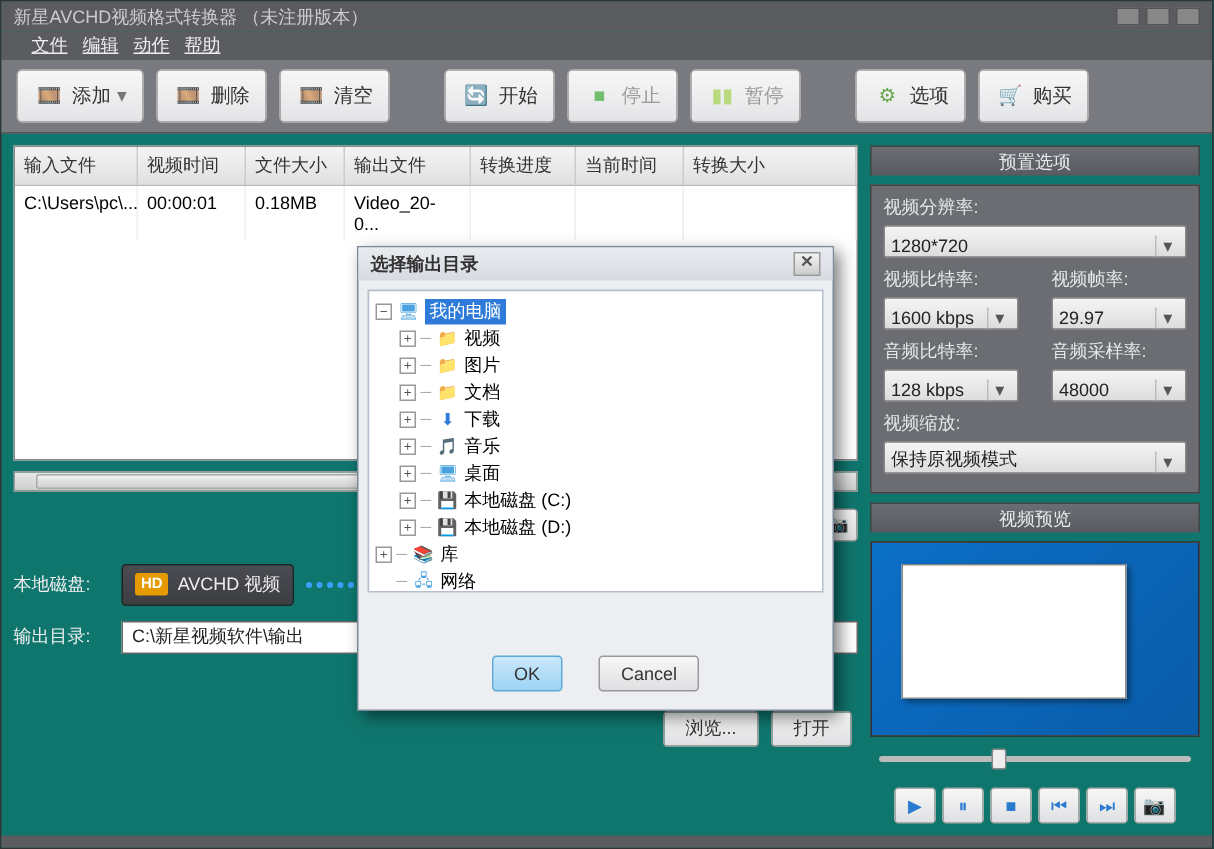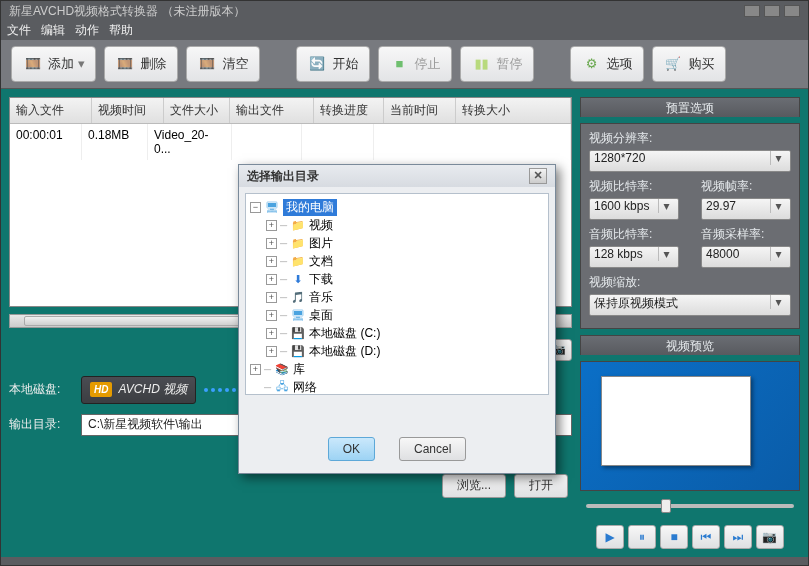--- a/index.html
+++ b/index.html
@@ -1,57 +1,57 @@
 <!DOCTYPE html>
 <html><head>
 <meta charset="utf-8">
 <style>
 * { margin: 0; padding: 0; box-sizing: border-box; font-family: "Microsoft YaHei", Arial, sans-serif; }
 body { background: #1a1a1a; width: 809px; height: 566px; overflow: hidden; }
 .app { width: 809px; height: 566px; background: #0f766e; border: 1px solid #333; display: flex; flex-direction: column; }
 .titlebar { height: 24px; background: #5a5c60; display: flex; align-items: center; padding: 0 8px; color: #ccc; font-size: 12px; }
 .titlebar .spacer { flex: 1; }
 .titlebar .wbtn { width: 16px; height: 12px; margin-left: 4px; background: #888; border: 1px solid #555; }
-.menubar { height: 22px; background: #5a5c60; display: flex; align-items: center; padding: 0 6px; color: #eee; font-size: 12px; gap: 10px; }
+.menubar { height: 22px; background: #5a5c60; display: flex; align-items: center; padding: 0 20px; color: #eee; font-size: 12px; gap: 10px; text-decoration: underline; }
 .menubar span { cursor: default; }
 .toolbar { height: 50px; background: #787a7f; display: flex; align-items: center; padding: 6px 10px; gap: 8px; border-bottom: 1px solid #555; }
 .tbtn { height: 36px; background: linear-gradient(#f7f7f7,#e3e4e6); border: 1px solid #aaa; border-radius: 4px; display: flex; align-items: center; padding: 0 10px; font-size: 13px; color: #333; gap: 4px; }
 .tbtn.disabled { color: #999; }
 .tbtn .ticon { width: 22px; height: 22px; display: inline-flex; align-items: center; justify-content: center; }
 .main { flex: 1; display: flex; padding: 8px; gap: 8px; }
 .left { flex: 1; display: flex; flex-direction: column; gap: 8px; }
 .right { width: 220px; display: flex; flex-direction: column; gap: 6px; }
 .table-wrap { background: #fff; border: 1px solid #888; height: 210px; }
 .thead { display: flex; background: linear-gradient(#f3f3f3,#e0e0e0); border-bottom: 1px solid #bbb; font-size: 12px; }
 .th { padding: 4px 6px; border-right: 1px solid #ccc; color: #333; }
 .trow { display: flex; font-size: 12px; }
 .td { padding: 4px 6px; border-right: 1px solid #eee; }
 .hscroll { height: 14px; background: linear-gradient(#e8e8e8,#ccc); border: 1px solid #999; margin-top: -1px; position: relative; }
 .hscroll .thumb { position: absolute; left: 14px; width: 420px; top: 1px; bottom: 1px; background: linear-gradient(#f0f0f0,#d0d0d0); border: 1px solid #aaa; border-radius: 2px; }
 .movebar { height: 28px; display: flex; align-items: center; justify-content: flex-end; gap: 6px; }
 .sqbtn { width: 26px; height: 22px; background: linear-gradient(#f5f5f5,#ddd); border: 1px solid #999; border-radius: 3px; display: flex; align-items: center; justify-content: center; font-size: 11px; color: #456; }
 .panel-title { height: 20px; background: linear-gradient(#6a6d73,#585a5f); color: #e5e9ec; font-size: 12px; text-align: center; border: 1px solid #444; border-bottom: none; line-height: 20px; }
 .panel-body { background: #6b6d72; border: 1px solid #444; padding: 6px 8px; font-size: 12px; color: #e5e9ec; }
 .field-label { color: #e5e9ec; margin-bottom: 3px; }
-.combo { display: flex; background: linear-gradient(#f5f5f5,#dcdcdc); border: 1px solid #888; border-radius: 2px; height: 22px; align-items: flex-start; padding: 0 4px; color: #222; font-size: 12px; margin-bottom: 6px; }
+.combo { display: flex; background: linear-gradient(#f5f5f5,#dcdcdc); border: 1px solid #888; border-radius: 2px; height: 22px; align-items: flex-end; padding: 0 4px; color: #222; font-size: 12px; margin-bottom: 6px; }
 .combo .arrow { margin-left: auto; width: 16px; text-align: center; color: #555; border-left: 1px solid #bbb; }
 .two-col { display: flex; gap: 22px; }
 .two-col > div { flex: 1; }
 .preview { background: #000; border: 1px solid #444; height: 130px; position: relative; overflow: hidden; }
 .preview-inner { position: absolute; inset: 0; background: linear-gradient(135deg,#0b6fc7 0%,#0a5ca8 100%); }
 .preview-win { position: absolute; left: 20px; top: 14px; width: 150px; height: 90px; background: #fff; border: 1px solid #888; box-shadow: 2px 2px 4px rgba(0,0,0,.4); }
 .slider { height: 18px; display: flex; align-items: center; padding: 0 6px; }
 .slider .track { flex: 1; height: 4px; background: #bbb; border-radius: 2px; position: relative; }
 .slider .knob { position: absolute; left: 36%; top: -5px; width: 10px; height: 14px; background: #eee; border: 1px solid #888; border-radius: 2px; }
 .playbar { display: flex; gap: 4px; justify-content: center; margin-top: 4px; }
 .pbtn { width: 28px; height: 24px; border-radius: 3px; background: linear-gradient(#f7f7f7,#dfe0e2); border: 1px solid #aaa; display: flex; align-items: center; justify-content: center; color: #2a7bd0; font-size: 12px; }
 .bottom { padding-top: 4px; }
 .form-row { display: flex; align-items: center; gap: 8px; margin-bottom: 10px; font-size: 12px; color: #eee; }
 .form-row .lbl { width: 64px; }
-.fmtbtn { height: 28px; background: linear-gradient(#4a4c52,#3c3e42); border: 1px solid #222; border-radius: 3px; display: flex; align-items: center; padding: 0 8px; gap: 6px; color: #eee; font-size: 12px; font-style: italic; }
+.fmtbtn { height: 28px; background: linear-gradient(#4a4c52,#3c3e42); border: 1px solid #222; border-radius: 3px; display: flex; align-items: center; padding: 0 8px; gap: 6px; color: #eee; font-size: 12px; }
 .hd { background: #e59b00; color: #fff; padding: 2px 4px; border-radius: 2px; font-weight: bold; font-size: 10px; }
 .loading { display: flex; gap: 3px; }
 .loading span { width: 4px; height: 4px; background: #3aa0ff; border-radius: 50%; }
 .txt { flex: 1; height: 22px; background: #fff; border: 1px solid #666; color: #222; font-size: 12px; padding: 0 6px; }
 .btn { height: 24px; background: linear-gradient(#f7f7f7,#dfe0e2); border: 1px solid #999; border-radius: 3px; font-size: 12px; padding: 0 14px; color: #333; margin-top: 28px; }
 .btn.primary { background: linear-gradient(#cae8fb,#9dd3f4); border-color: #5da8d8; }
 
 .dialog { position: absolute; left: 238px; top: 164px; width: 318px; height: 310px; background: #eceef1; border: 1px solid #7a8a9a; box-shadow: 4px 4px 10px rgba(0,0,0,.5); display: flex; flex-direction: column; }
 .dlg-title { height: 22px; background: linear-gradient(#e8ebef,#d7dbe1); display: flex; align-items: center; padding: 0 8px; font-size: 12px; font-weight: bold; color: #333; }
 .dlg-title .x { margin-left: auto; width: 18px; height: 16px; background: linear-gradient(#f3f3f3,#ccc); border: 1px solid #999; text-align: center; line-height: 13px; font-size: 11px; color: #555; }
@@ -135,20 +135,21 @@
         <div class="thead">
           <div class="th" style="width:82px">输入文件</div>
           <div class="th" style="width:72px">视频时间</div>
           <div class="th" style="width:66px">文件大小</div>
           <div class="th" style="width:84px">输出文件</div>
           <div class="th" style="width:70px">转换进度</div>
           <div class="th" style="width:72px">当前时间</div>
           <div class="th" style="flex:1">转换大小</div>
         </div>
         <div class="trow">
+          <div class="td" style="width:82px">C:\Users\pc\...</div>
           <div class="td" style="width:72px">00:00:01</div>
           <div class="td" style="width:66px">0.18MB</div>
           <div class="td" style="width:84px">Video_20-0...</div>
           <div class="td" style="width:70px"></div>
           <div class="td" style="width:72px"></div>
           <div class="td" style="flex:1"></div>
         </div>
       </div>
       <div class="hscroll">
           <div class="thumb"></div>

